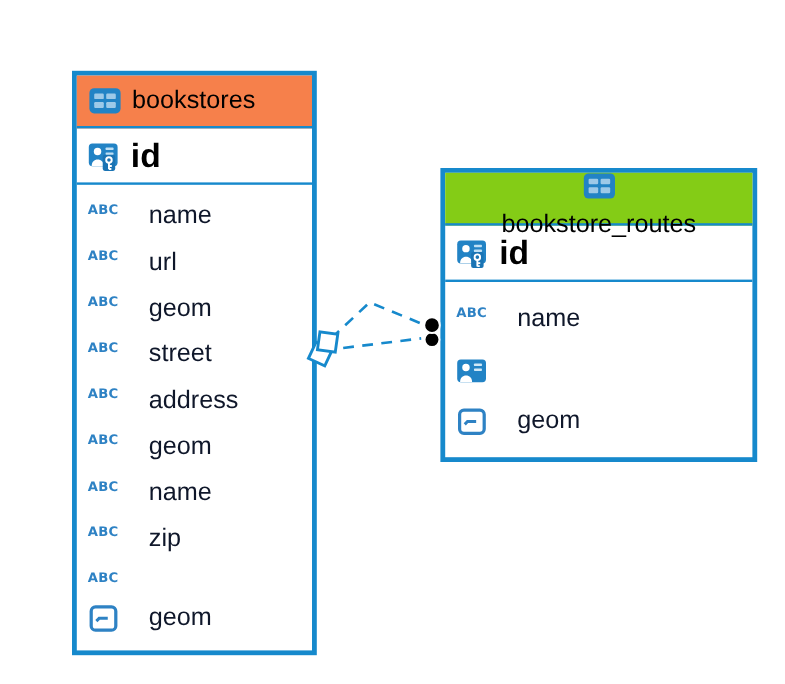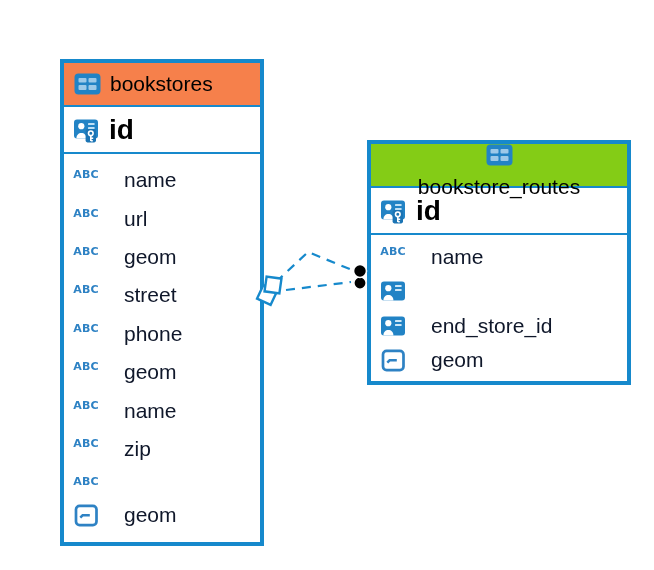--- a/index.html
+++ b/index.html
@@ -115,21 +115,21 @@
         <div class="col-row">
           <span class="row-icon">
             <span class="abc">ABC</span>
           </span>
           <span class="col-label">street</span>
         </div>
         <div class="col-row">
           <span class="row-icon">
             <span class="abc">ABC</span>
           </span>
-          <span class="col-label">phone</span>
+          <span class="col-label">address</span>
         </div>
         <div class="col-row">
           <span class="row-icon">
             <span class="abc">ABC</span>
           </span>
           <span class="col-label">geom</span>
         </div>
         <div class="col-row">
           <span class="row-icon">
             <span class="abc">ABC</span>
@@ -200,32 +200,20 @@
               <rect x="1" y="2.5" width="24" height="19" rx="3" fill="#2283C5"></rect>
               <circle cx="8.3" cy="9.2" r="3.1" fill="#fff"></circle>
               <path d="M3.4 21.4c0-3.6 2.2-5.5 5-5.5s5 1.9 5 5.5z" fill="#fff"></path>
               <rect x="15" y="6" width="6.6" height="2.1" rx="0.6" fill="#CFE8F7"></rect>
               <rect x="15" y="10" width="6.6" height="2.1" rx="0.6" fill="#CFE8F7"></rect>
             </svg>
           </span>
         </div>
         <div class="col-row">
           <span class="row-icon">
-            <svg width="26" height="24" viewBox="0 0 26 24">
-              <rect x="1" y="2.5" width="24" height="19" rx="3" fill="#2283C5"></rect>
-              <circle cx="8.3" cy="9.2" r="3.1" fill="#fff"></circle>
-              <path d="M3.4 21.4c0-3.6 2.2-5.5 5-5.5s5 1.9 5 5.5z" fill="#fff"></path>
-              <rect x="15" y="6" width="6.6" height="2.1" rx="0.6" fill="#CFE8F7"></rect>
-              <rect x="15" y="10" width="6.6" height="2.1" rx="0.6" fill="#CFE8F7"></rect>
-            </svg>
-          </span>
-          <span class="col-label">end_store_id</span>
-        </div>
-        <div class="col-row">
-          <span class="row-icon">
             <svg width="25" height="25" viewBox="0 0 25 25">
               <rect x="2" y="2.8" width="20.5" height="19.4" rx="3.6" fill="#fff" stroke="#2E82C4" stroke-width="2.7"></rect>
               <path d="M6.3 14.6 L8.6 12.3 H15.8" fill="none" stroke="#2E82C4" stroke-width="2.5"></path>
             </svg>
           </span>
           <span class="col-label">geom</span>
         </div>
       </div>
   </div>
 

